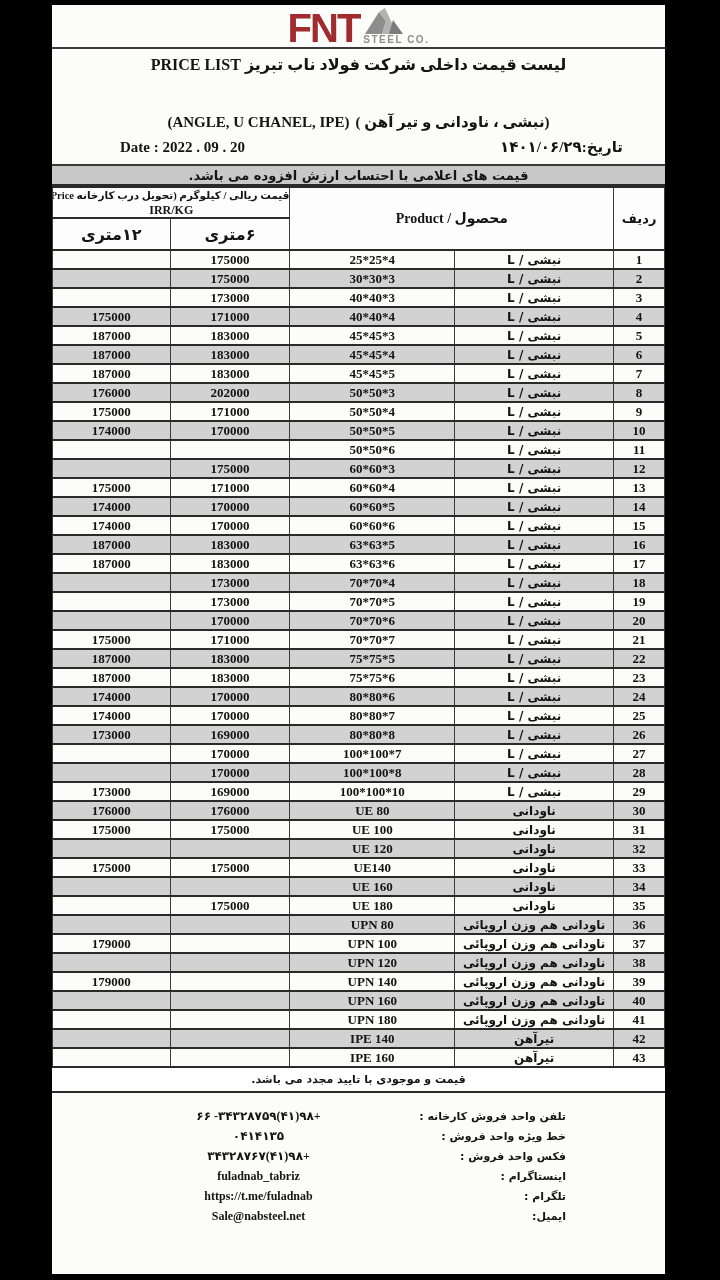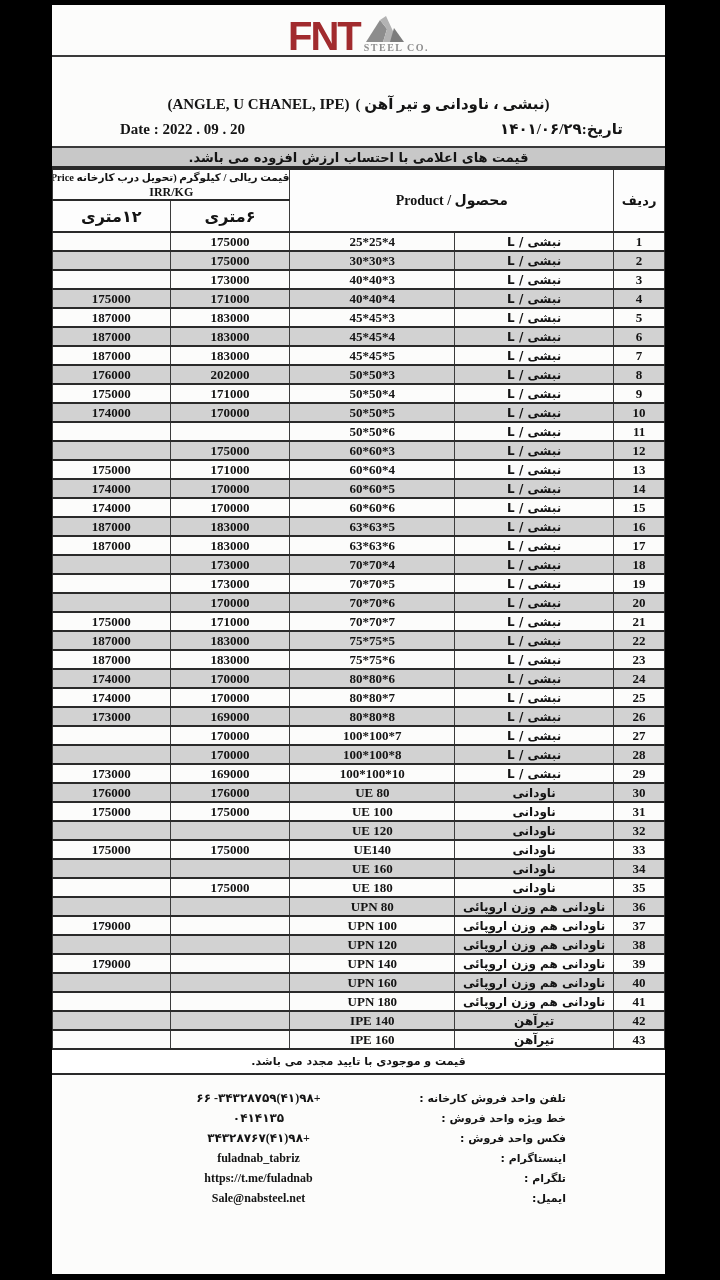--- a/index.html
+++ b/index.html
@@ -18,31 +18,31 @@
     color:var(--ink);
     overflow:hidden;
   }
   .doc{
     position:absolute;left:52px;top:5px;width:613px;height:1269px;
     background:#fcfcfb;
     display:flex;flex-direction:column;
   }
   
   .logo-row{
-    height:52px;display:flex;align-items:flex-end;justify-content:center;
+    height:44px;display:flex;align-items:flex-end;justify-content:center;
     gap:4px;border-bottom:2px solid #3a3a3a;padding-bottom:2px;
   }
   .fnt{
     font-family:"Liberation Sans",sans-serif;font-weight:bold;
     font-size:40px;line-height:.85;color:var(--accent-red);letter-spacing:-2px;
   }
   .logo-right{display:flex;flex-direction:column;align-items:flex-start;}
   .logo-right svg{display:block;}
   .steelco{
-    font-family:Liberation Serif, serif;font-size:10px;font-weight:bold;
+    font-family:Liberation Sans, sans-serif;font-size:10px;font-weight:bold;
     color:#8e8e8e;letter-spacing:1.5px;line-height:1.1;
   }
   
   .title-block{border-bottom:2px solid #3a3a3a;padding:3px 0 4px;}
   .t1{
     direction:rtl;text-align:center;font-weight:bold;font-size:16px;line-height:26px;
     font-family:"Liberation Serif","DejaVu Sans",serif;
   }
   .t2{
     display:flex;justify-content:center;align-items:center;gap:6px;
@@ -119,20 +119,21 @@
       <svg width="46" height="26" viewBox="0 0 46 26" aria-hidden="true">
         <polygon points="2,26 16,4 23,13 19,26" fill="#8d8d8d"></polygon>
         <polygon points="16,4 22,0 34,26 19,26 23,13" fill="#b3b3b3"></polygon>
         <polygon points="30,12 40,26 26,26" fill="#7c7c7c"></polygon>
       </svg>
       <div class="steelco">STEEL CO.</div>
     </div>
   </div>
 
   <div class="title-block">
+    <div class="t1">لیست قیمت داخلی شرکت فولاد ناب تبریز PRICE LIST</div>
     <div class="t2">
       <span>(ANGLE, U CHANEL, IPE)</span>
       <span class="fa-date">(نبشی ، ناودانی و تیر آهن  )</span>
     </div>
     <div class="t3">
       <span>Date : 2022 . 09 . 20</span>
       <span class="fa-date">تاریخ:۱۴۰۱/۰۶/۲۹</span>
     </div>
   </div>
 

